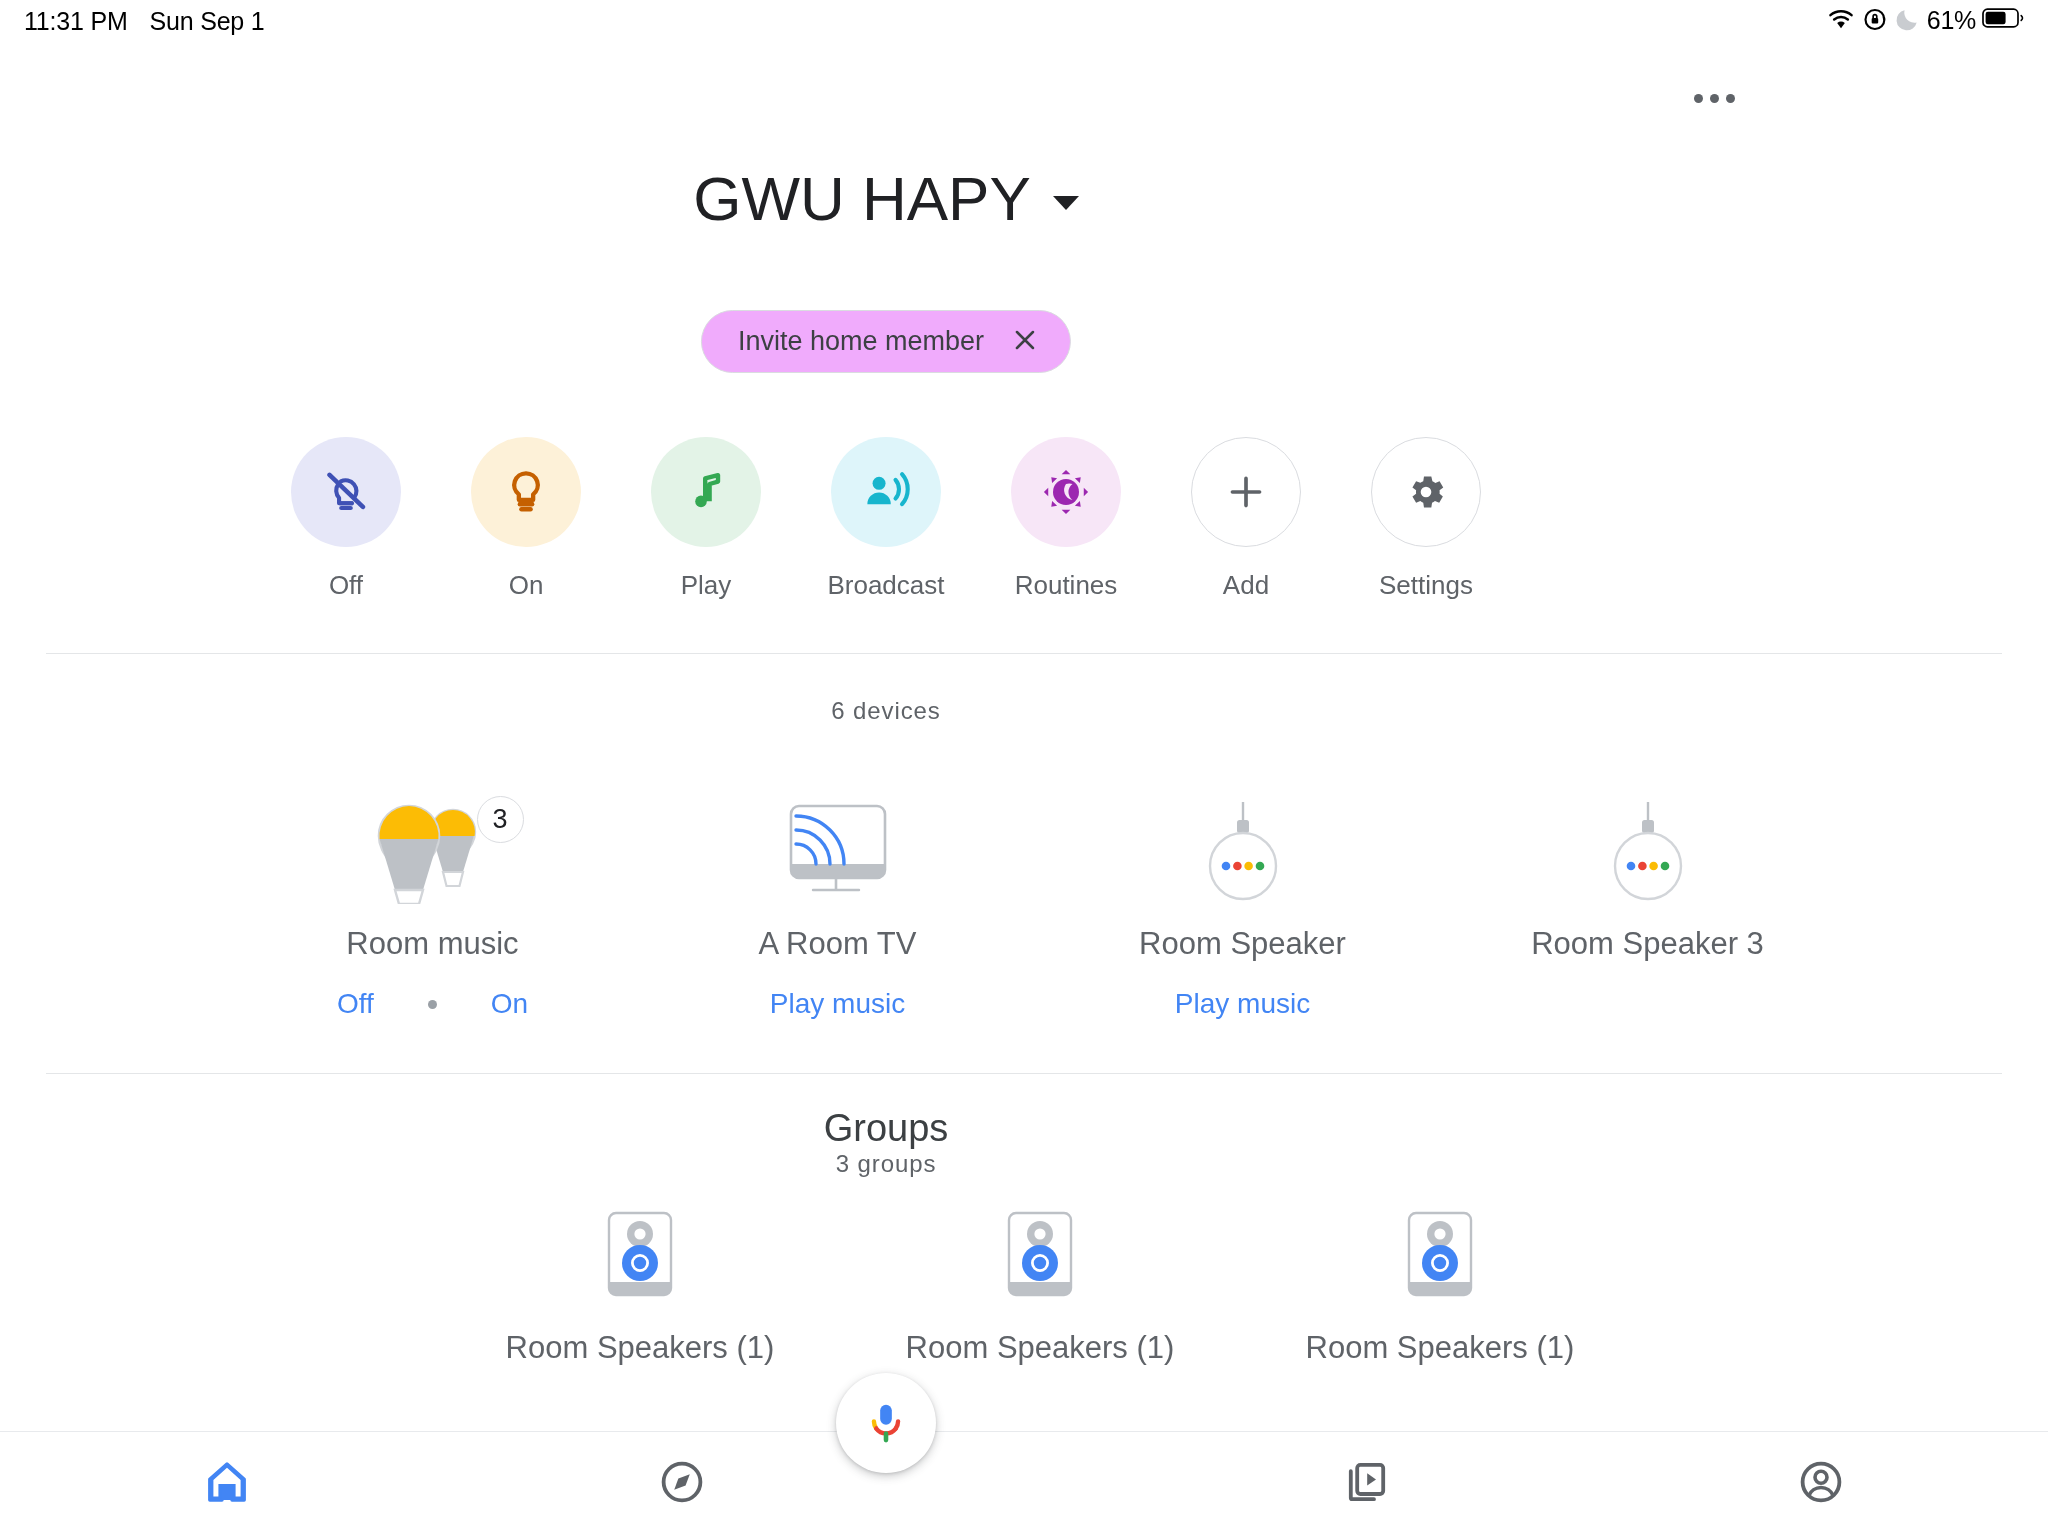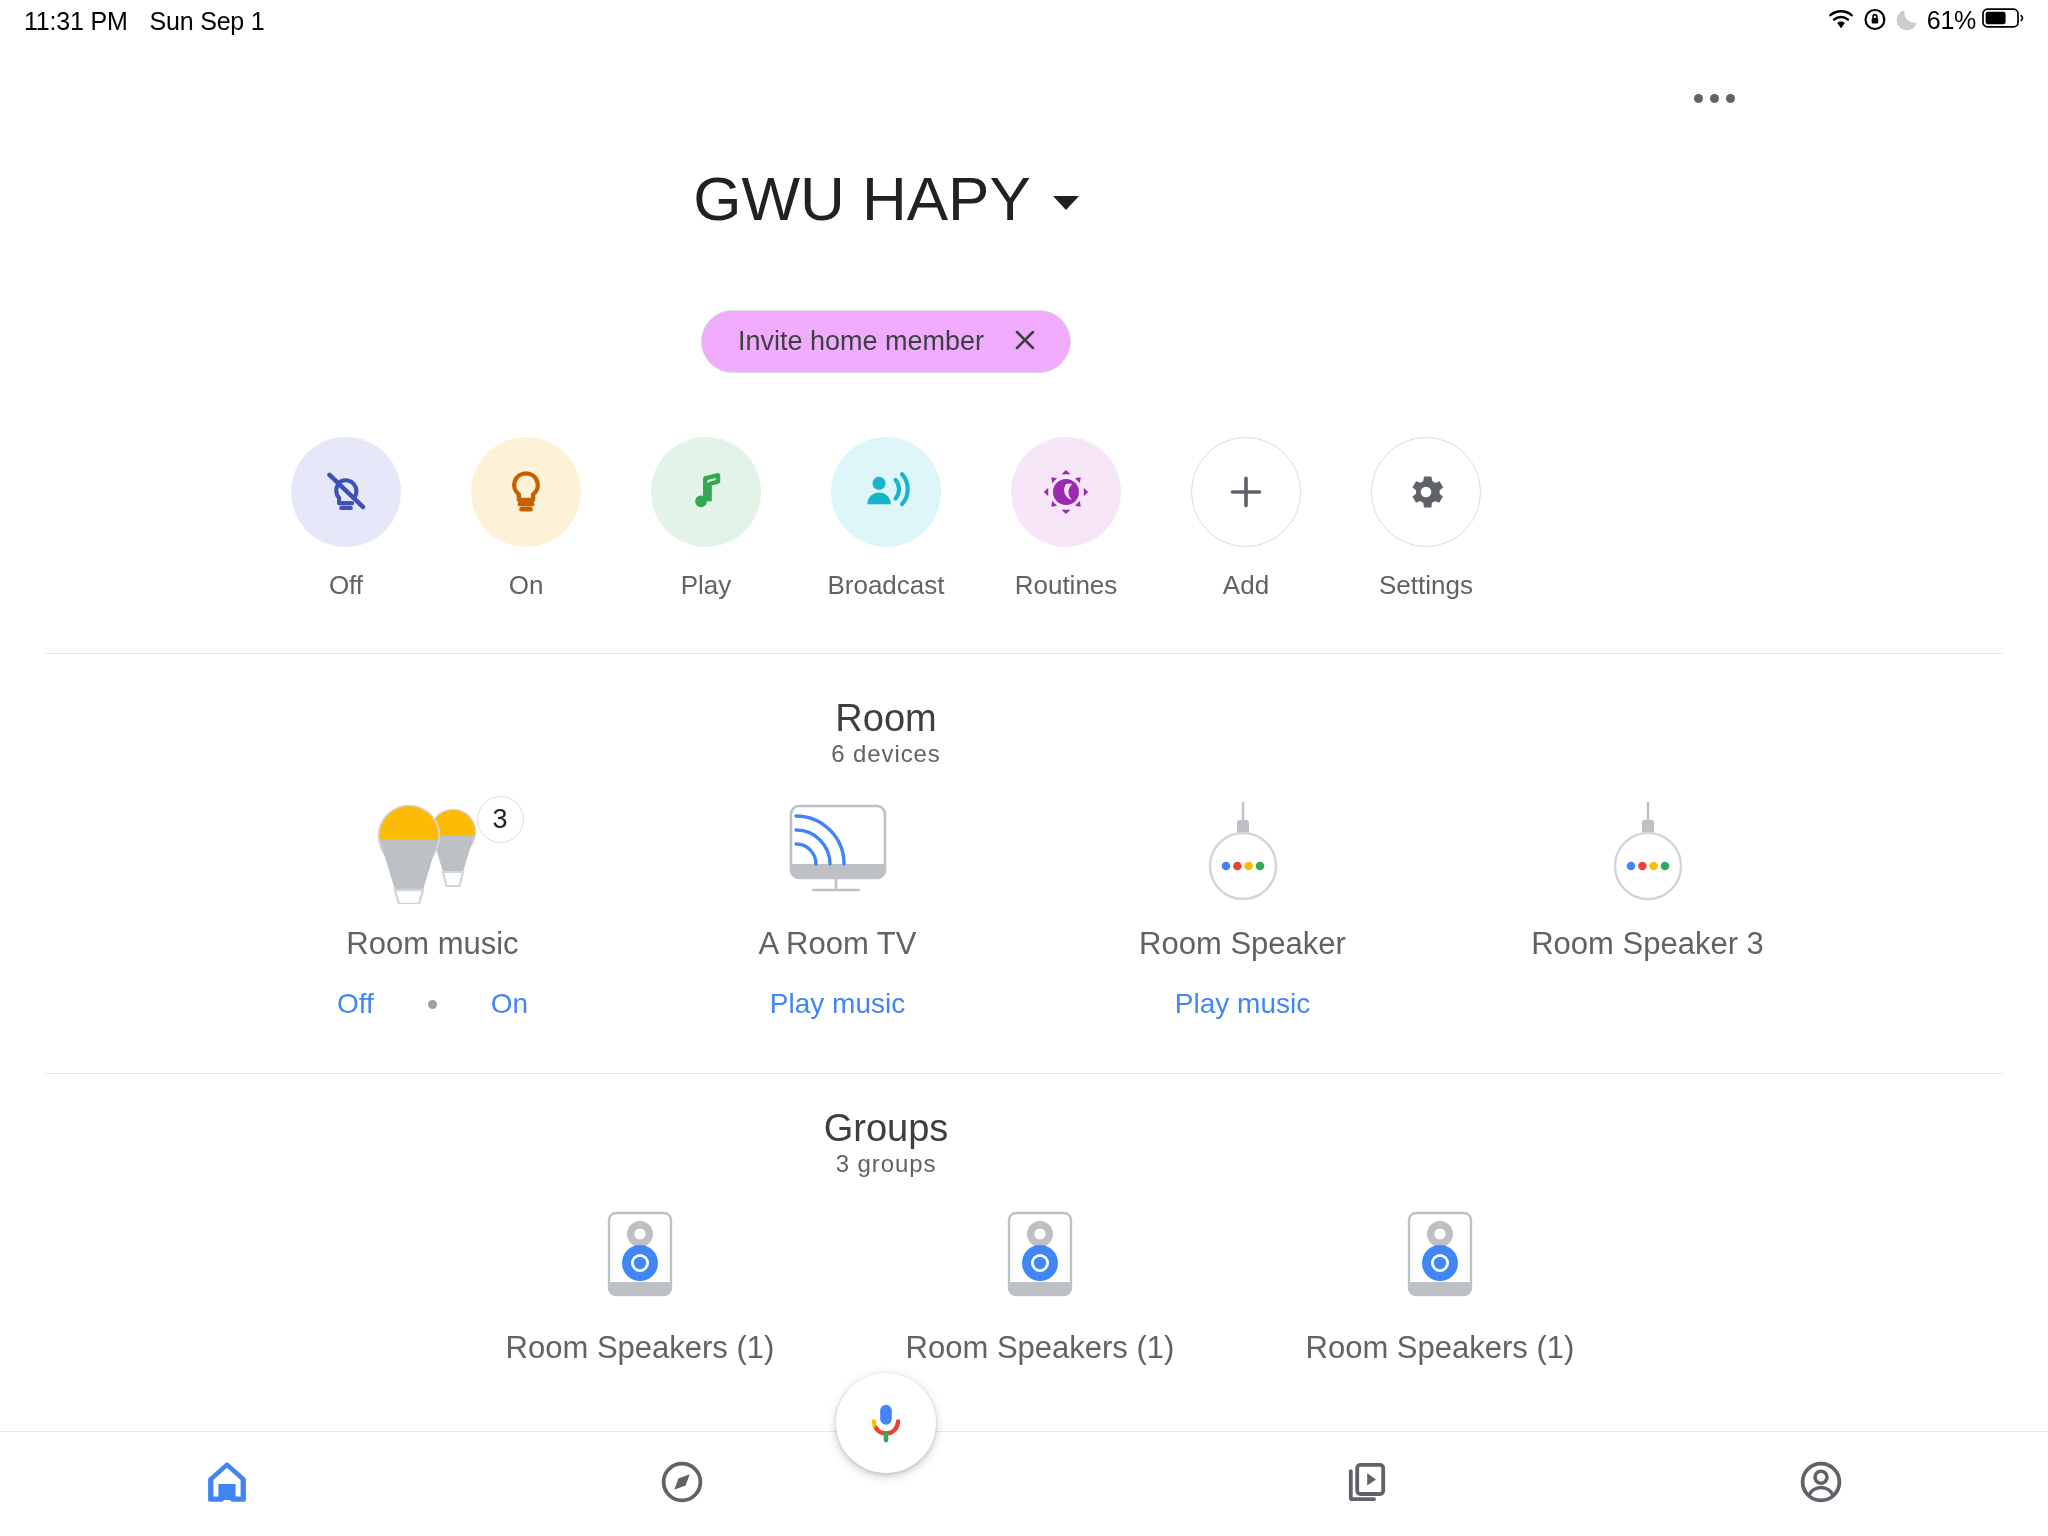--- a/index.html
+++ b/index.html
@@ -446,21 +446,20 @@
         </svg>
       </div>
       <span class="action-label">Settings</span>
     </div>
 
   </div>
 
   <div class="divider" id="divider-1"></div>
 
   <div class="section-head" id="room-head">
-    <div class="section-title">Room</div>
     <div class="section-sub">6 devices</div>
   </div>
 
   <div class="device-grid">
 
     <div class="device-tile">
       <div class="device-icon-wrap">
         <svg width="160" height="104" viewBox="0 0 160 104">
 
           <path d="M100 10 a22 22 0 0 0-22 22 c0 9 5 15 9 20 l5 20 h16 l5-20 c4-5 9-11 9-20 a22 22 0 0 0-22-22 z" fill="#ffffff" stroke="#d2d5d9" stroke-width="2.4"></path>

